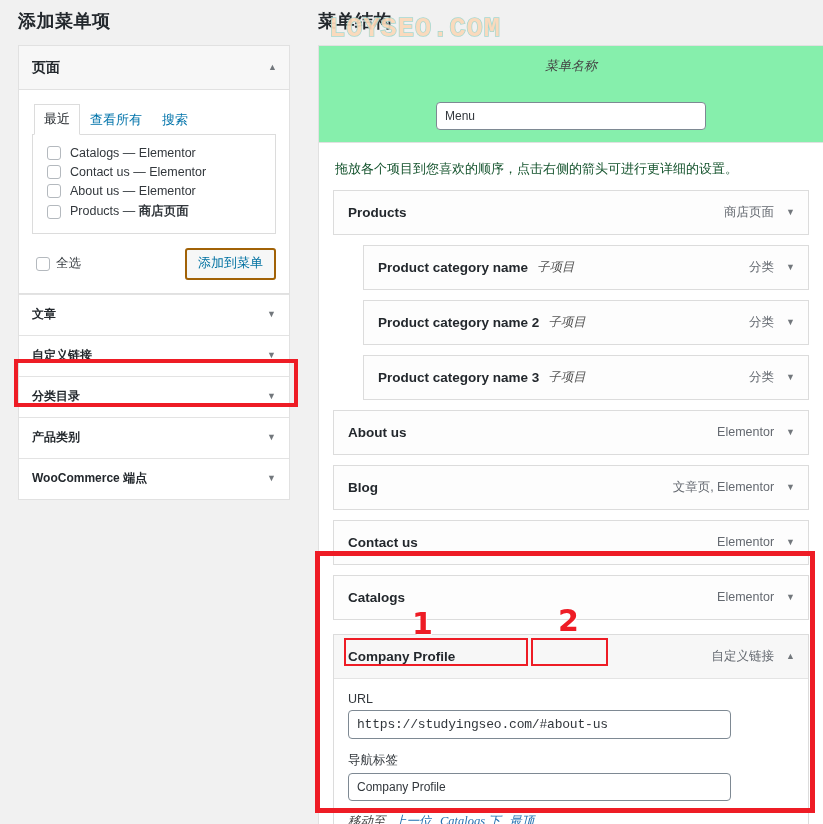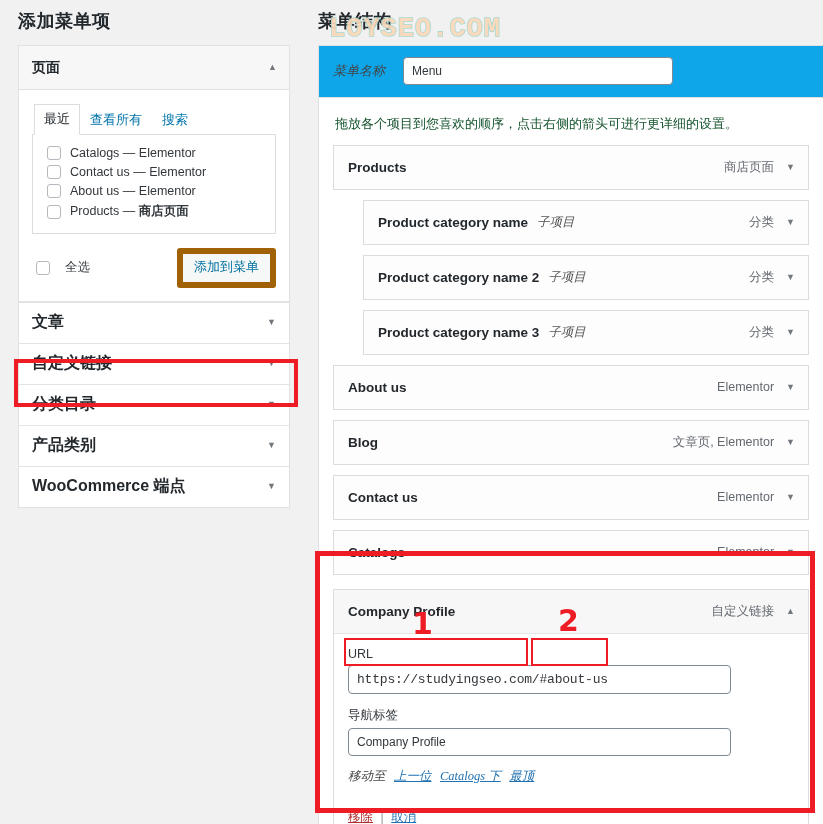--- a/index.html
+++ b/index.html
@@ -148,24 +148,24 @@
   .bottom-row {
     display: flex;
     align-items: center;
     justify-content: space-between;
     margin-top: 14px;
     padding-left: 4px;
   }
   .selectall {
     display: flex;
     align-items: center;
-    gap: 15px;
+    gap: 6px;
   }
   .btn-secondary {
-    border: 6px solid #a16207;
+    border: 2px solid #a16207;
     color: #0071a1;
     background: #f6f7f7;
     border-radius: 3px;
     font-size: 13px;
     padding: 5px 11px 6px 11px;
     cursor: pointer;
     font-family: inherit;
     line-height: 1.3;
   }
 
@@ -173,21 +173,21 @@
     height: 41px;
     display: flex;
     align-items: center;
     justify-content: space-between;
     padding: 0 13px 0 13px;
     background: #fff;
     border-top: 1px solid #e3e3e3;
     box-sizing: border-box;
     cursor: pointer;
   }
-  .acc-item .acc-title { font-size: 16px; }
+  .acc-item .acc-title { font-size: 12px; }
 
   
   #highlight-custom-link {
     position: absolute;
     left: 14px;
     top: 359px;
     width: 284px;
     height: 48px;
     border: 4px solid #ee1c25;
     box-sizing: border-box;
@@ -203,26 +203,27 @@
     width: 505px;
   }
   .structure-box {
     background: #fff;
     border: 1px solid #e1e1e1;
     border-right: none;
     box-sizing: border-box;
     min-height: 780px;
   }
   .menu-name-bar {
-    background: #0ea5e9;
+    background: #86efac;
     border-bottom: 1px solid #e1e1e1;
     padding: 11px 14px 12px 14px;
     display: flex;
     align-items: center;
-    gap: 18px;
+    gap: 27px;
+    flex-direction: column;
   }
   .menu-name-label {
     font-style: italic;
     font-size: 13px;
     color: #444;
   }
   .text-input {
     font-family: inherit;
     font-size: 12px;
     color: #32373c;

